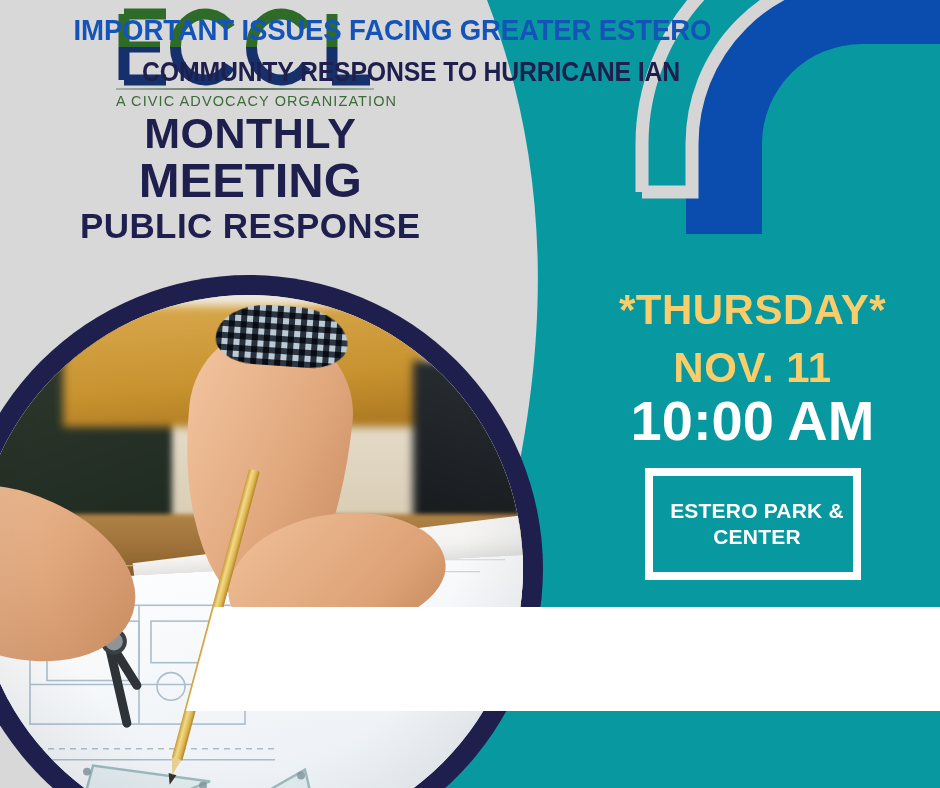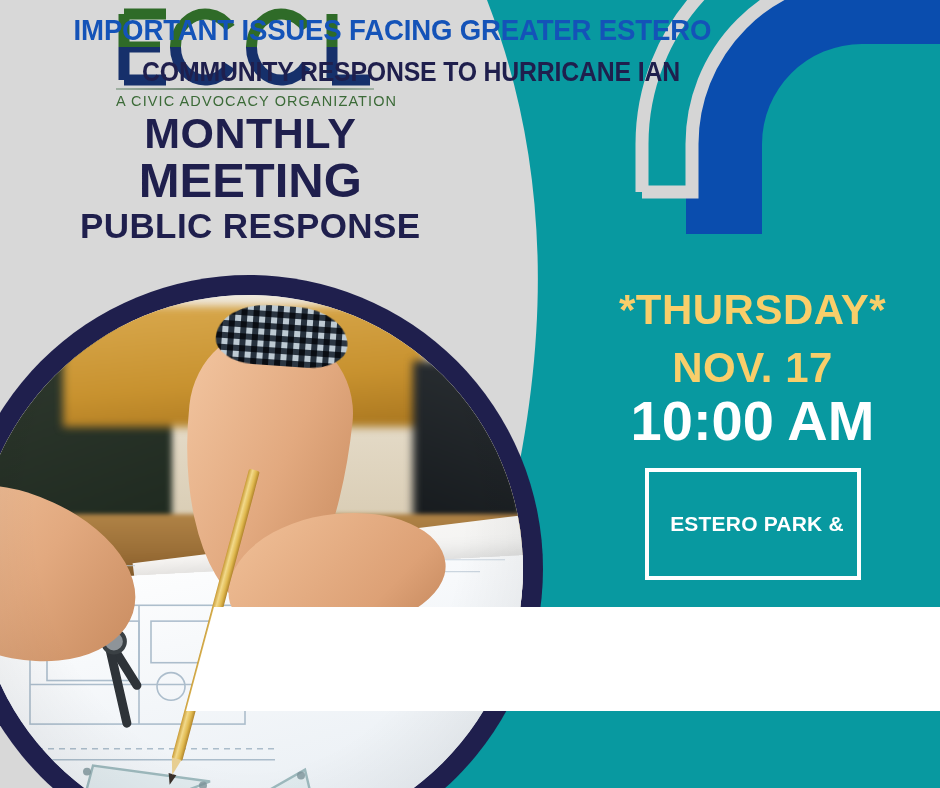--- a/index.html
+++ b/index.html
@@ -250,21 +250,21 @@
     line-height: 1.02;
     margin-top: 2px;
   }
 
   .venue-box {
     position: absolute;
     left: 645px;
     top: 468px;
     width: 216px;
     height: 112px;
-    border: 4px solid #ffffff;
+    border: 8px solid #ffffff;
     box-sizing: border-box;
     display: flex;
     align-items: center;
     justify-content: center;
     padding-left: 8px;
   }
   .venue-text {
     color: #ffffff;
     font-size: 21px;
     font-weight: bold;
@@ -446,27 +446,28 @@
   </div>
 
   <div class="heading-block">
     <div class="h-monthly">MONTHLY</div>
     <div class="h-meeting">MEETING</div>
     <div class="h-public">PUBLIC RESPONSE</div>
   </div>
 
   <div class="date-block">
     <div class="d-thursday">*THURSDAY*</div>
-    <div class="d-date">NOV. 17</div>
+    <div class="d-date">NOV. 11</div>
     <div class="d-time">10:00 AM</div>
   </div>
 
   <div class="venue-box">
     <div class="venue-text">
       <div>ESTERO PARK &amp;</div>
+      <div>CENTER</div>
     </div>
   </div>
 
   <div class="banner"></div>
   <div class="banner-line1">IMPORTANT ISSUES FACING GREATER ESTERO</div>
   <div class="banner-line2">COMMUNITY RESPONSE TO HURRICANE IAN</div>
 
 </div>
 
 </body></html>

